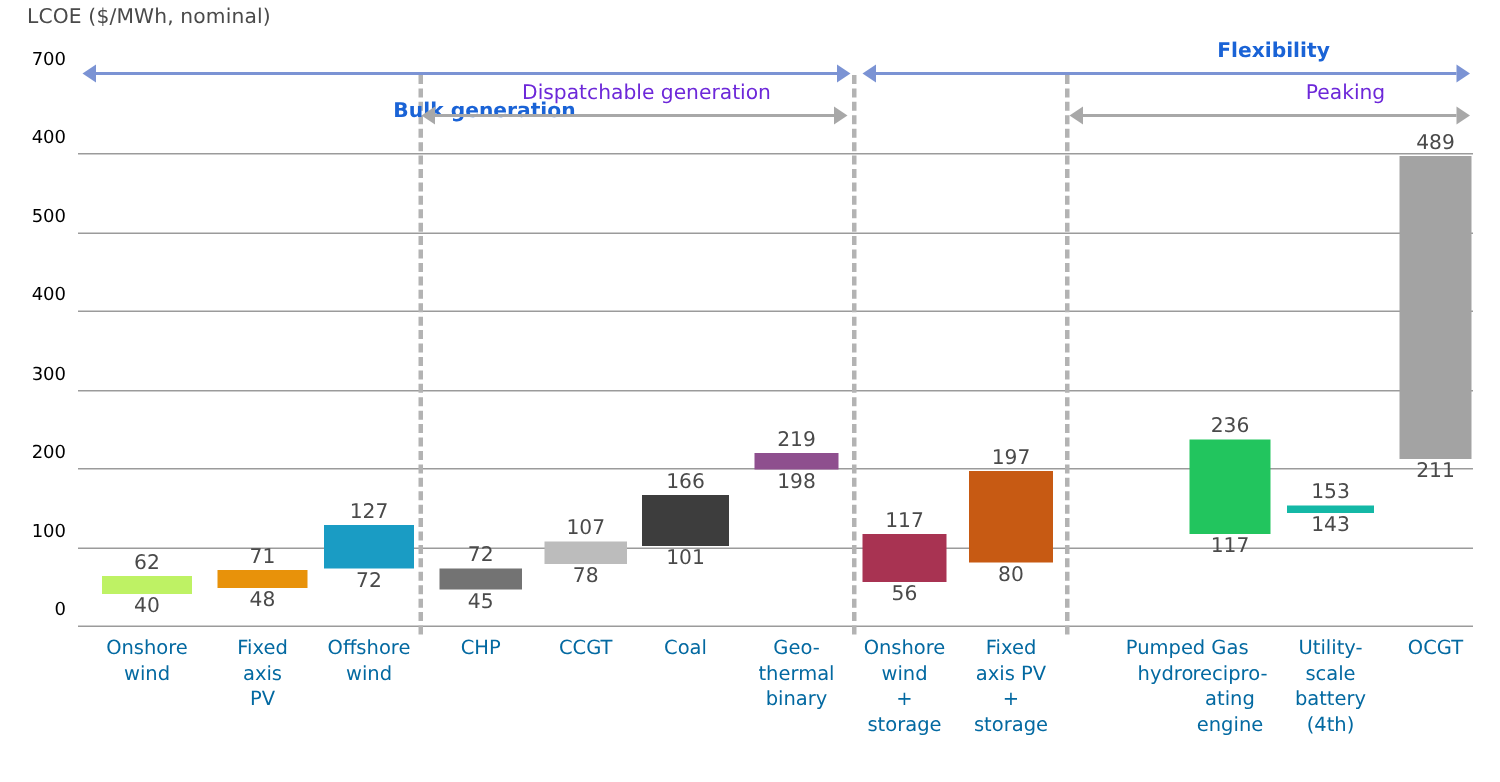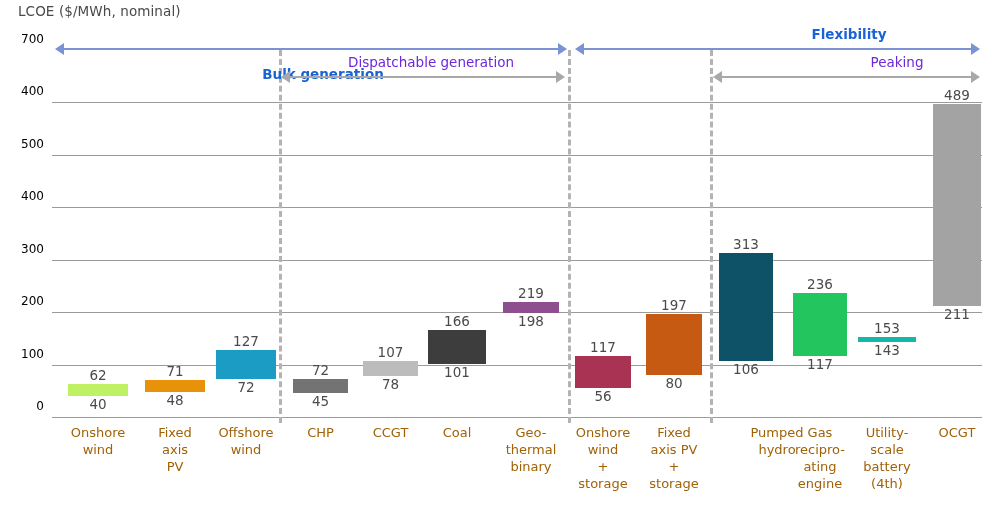--- a/index.html
+++ b/index.html
@@ -26,21 +26,21 @@
   .divider{position:absolute;width:0;border-left:3px dashed #b3b3b3;top:0;}
 
   
   .bar{position:absolute;}
   .bar .lbl{position:absolute;left:50%;transform:translateX(-50%);
             font-size:13.5px;color:#4a4a4a;white-space:nowrap;}
   .bar .lbl.hi{bottom:100%;margin-bottom:1px;}
   .bar .lbl.lo{top:100%;margin-top:0px;}
 
   
-  .xlabel{position:absolute;text-align:center;font-size:13px;color:#a16207;
+  .xlabel{position:absolute;text-align:center;font-size:13px;color:#0369a1;
           line-height:17px;top:424px;}
 
   
   .arrow-row{position:absolute;height:14px;}
   .arrow-line{position:absolute;top:6px;height:2px;}
   .arrow-head{position:absolute;top:1px;width:0;height:0;
               border-top:6px solid transparent;border-bottom:6px solid transparent;}
   .arrow-head.left{border-right:9px solid;}
   .arrow-head.right{border-left:9px solid;}
   .ann-label{position:absolute;font-size:13.5px;white-space:nowrap;
@@ -96,24 +96,20 @@
         <span class="lbl lo">198</span>
       </div>
       <div class="bar" style="left: 523px; top: 305.659px; width: 56px; height: 31.9814px; background: rgb(168, 51, 82);">
         <span class="lbl hi">117</span>
         <span class="lbl lo">56</span>
       </div>
       <div class="bar" style="left: 594px; top: 263.716px; width: 56px; height: 61.3414px; background: rgb(199, 90, 19);">
         <span class="lbl hi">197</span>
         <span class="lbl lo">80</span>
       </div>
-      <div class="bar" style="left: 667px; top: 202.899px; width: 54px; height: 108.527px; background: rgb(13, 82, 102);">
-        <span class="lbl hi">313</span>
-        <span class="lbl lo">106</span>
-      </div>
       <div class="bar" style="left: 741px; top: 243.269px; width: 54px; height: 62.39px; background: #22c55e;">
         <span class="lbl hi">236</span>
         <span class="lbl lo">117</span>
       </div>
       <div class="bar" style="left: 806px; top: 286.784px; width: 58px; height: 5.24286px; background: #14b8a6;">
         <span class="lbl hi">153</span>
         <span class="lbl lo">143</span>
       </div>
       <div class="bar" style="left: 881px; top: 54.0014px; width: 48px; height: 202.374px; background: rgb(163, 163, 163);">
         <span class="lbl hi">489</span>

